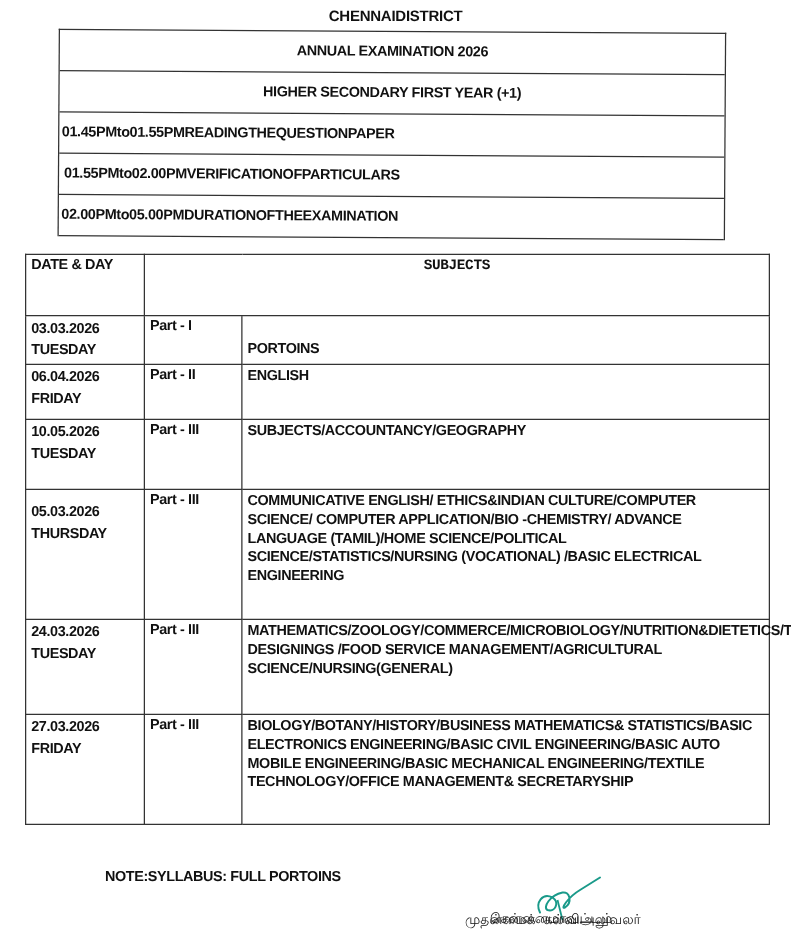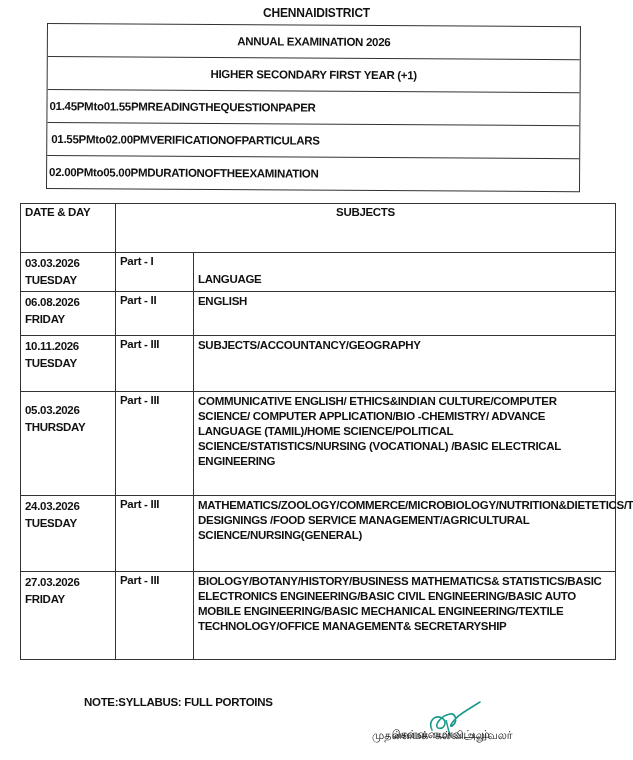--- a/index.html
+++ b/index.html
@@ -26,21 +26,21 @@
 
   table.schedule {
     position: absolute; left: 20px; top: 203px; width: 596px;
     border-collapse: collapse; table-layout: fixed;
     font-weight: bold; font-size: 11.5px; letter-spacing: -0.3px;
   }
   table.schedule td, table.schedule th {
     border: 1px solid #333; vertical-align: top; padding: 2px 4px;
   }
   th.h-date { text-align: left; font-weight: bold; vertical-align: middle; height: 44px; padding-left: 2px; }
-  th.h-subj { text-align: center; font-weight: bold; vertical-align: middle; }
+  th.h-subj { text-align: center; font-weight: bold; vertical-align: middle; font-family: Liberation Mono, monospace; }
   td.date { line-height: 17px; border-radius: 16px; }
   td.part { vertical-align: middle; }
   td.subj { line-height: 15px; vertical-align: middle; }
   td.subj.bottom { vertical-align: bottom; padding-bottom: 4px; }
   .col-date { width: 95px; }
   .col-part { width: 78px; }
 
   .note {
     position: absolute; left: 84px; top: 696px;
     font-weight: bold; font-size: 11.5px; letter-spacing: -0.3px;
@@ -82,33 +82,33 @@
       <th class="h-subj" colspan="2">SUBJECTS</th>
     </tr>
   </thead>
   <tbody>
     <tr style="height:36px">
       <td class="date">
           <div>03.03.2026</div>
           <div>TUESDAY</div>
         </td>
       <td class="part">Part - I</td>
-      <td class="subj bottom">LANGUAGE</td>
+      <td class="subj bottom">PORTOINS</td>
     </tr>
     <tr style="height:44px">
       <td class="date">
-          <div>06.08.2026</div>
+          <div>06.04.2026</div>
           <div>FRIDAY</div>
         </td>
       <td class="part">Part - II</td>
       <td class="subj">ENGLISH</td>
     </tr>
     <tr style="height:56px">
       <td class="date">
-          <div>10.11.2026</div>
+          <div>10.05.2026</div>
           <div>TUESDAY</div>
         </td>
       <td class="part">Part - III</td>
       <td class="subj">SUBJECTS/ACCOUNTANCY/GEOGRAPHY</td>
     </tr>
     <tr style="height:104px">
       <td class="date" style="padding-top:10px">
           <div>05.03.2026</div>
           <div>THURSDAY</div>
         </td>

